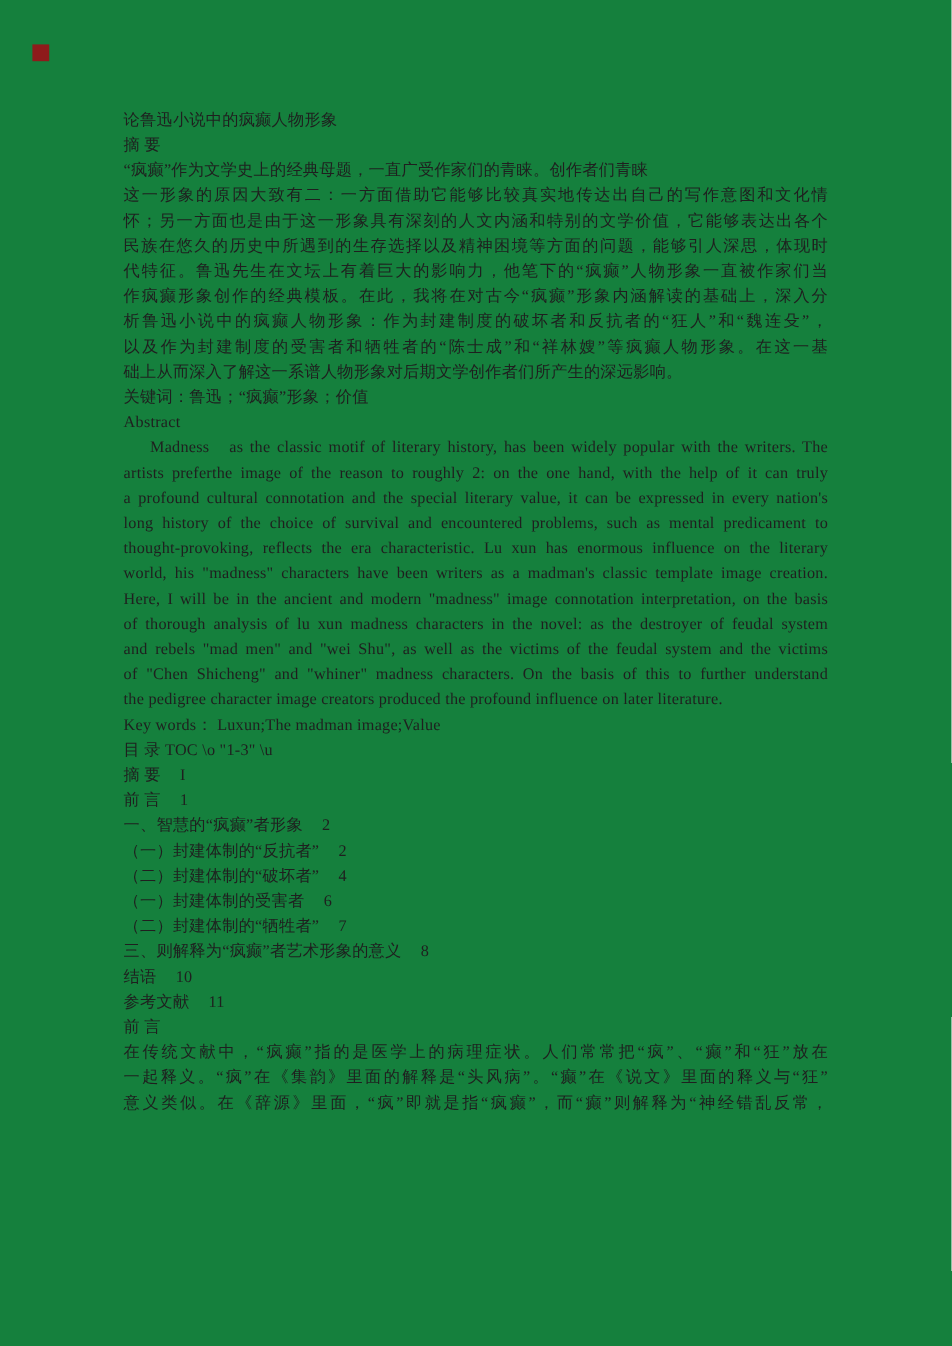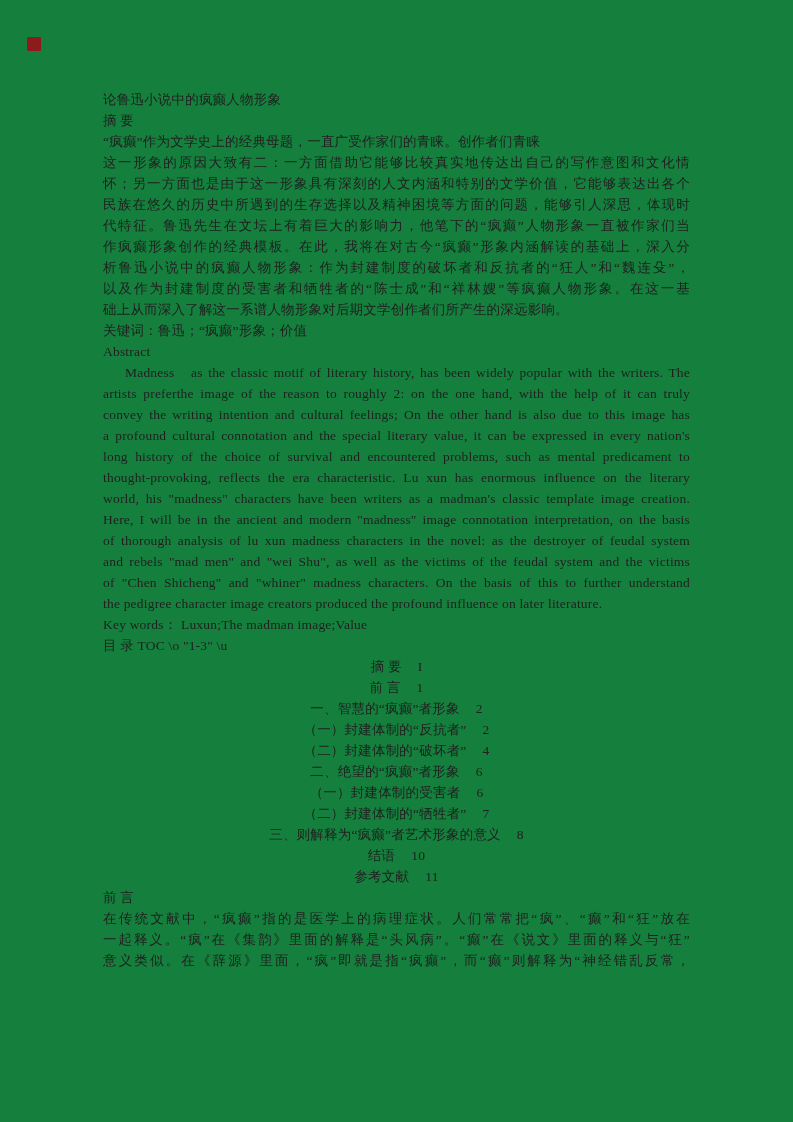--- a/index.html
+++ b/index.html
@@ -39,21 +39,20 @@
   .stretch {
     text-align: justify;
     text-align-last: justify;
   }
   .indent {
     text-indent: 22px;
   }
   .toc-row {
     height: 21px;
     white-space: pre;
-    text-align: center;
   }
   .toc-page {
     display: inline-block;
     margin-left: 16px;
   }
 </style>
 </head>
 <body>
 
 <div class="page">
@@ -70,40 +69,38 @@
         <div class="line stretch">作疯癫形象创作的经典模板。在此，我将在对古今“疯癫”形象内涵解读的基础上，深入分</div>
         <div class="line stretch">析鲁迅小说中的疯癫人物形象：作为封建制度的破坏者和反抗者的“狂人”和“魏连殳”，</div>
         <div class="line stretch">以及作为封建制度的受害者和牺牲者的“陈士成”和“祥林嫂”等疯癫人物形象。在这一基</div>
         <div class="line">础上从而深入了解这一系谱人物形象对后期文学创作者们所产生的深远影响。</div>
       </div>
     <div class="line">关键词：鲁迅；“疯癫”形象；价值</div>
     <div class="line">Abstract</div>
     <div>
         <div class="line stretch indent">Madness&nbsp;&nbsp;&nbsp;as the classic motif of literary history, has been widely popular with the writers. The</div>
         <div class="line stretch">artists preferthe image of the reason to roughly 2: on the one hand, with the help of it can truly</div>
-        <div class="line stretch">convey the writing intention and cultural feelings; On the other hand is also due to this image has</div>
         <div class="line stretch">a profound cultural connotation and the special literary value, it can be expressed in every nation's</div>
         <div class="line stretch">long history of the choice of survival and encountered problems, such as mental predicament to</div>
         <div class="line stretch">thought-provoking, reflects the era characteristic. Lu xun has enormous influence on the literary</div>
         <div class="line stretch">world, his "madness" characters have been writers as a madman's classic template image creation.</div>
         <div class="line stretch">Here, I will be in the ancient and modern "madness" image connotation interpretation, on the basis</div>
         <div class="line stretch">of thorough analysis of lu xun madness characters in the novel: as the destroyer of feudal system</div>
         <div class="line stretch">and rebels "mad men" and "wei Shu", as well as the victims of the feudal system and the victims</div>
         <div class="line stretch">of "Chen Shicheng" and "whiner" madness characters. On the basis of this to further understand</div>
         <div class="line">the pedigree character image creators produced the profound influence on later literature.</div>
       </div>
     <div class="line">Key words： Luxun;The madman image;Value</div>
     <div class="line">目 录 TOC \o "1-3" \u</div>
     <div>
         <div class="toc-row"><span>摘 要</span><span class="toc-page">I</span></div>
         <div class="toc-row"><span>前 言</span><span class="toc-page">1</span></div>
         <div class="toc-row"><span>一、智慧的“疯癫”者形象</span><span class="toc-page">2</span></div>
         <div class="toc-row"><span>（一）封建体制的“反抗者”</span><span class="toc-page">2</span></div>
         <div class="toc-row"><span>（二）封建体制的“破坏者”</span><span class="toc-page">4</span></div>
-        <div class="toc-row"><span>二、绝望的“疯癫”者形象</span><span class="toc-page">6</span></div>
         <div class="toc-row"><span>（一）封建体制的受害者</span><span class="toc-page">6</span></div>
         <div class="toc-row"><span>（二）封建体制的“牺牲者”</span><span class="toc-page">7</span></div>
         <div class="toc-row"><span>三、则解释为“疯癫”者艺术形象的意义</span><span class="toc-page">8</span></div>
         <div class="toc-row"><span>结语</span><span class="toc-page">10</span></div>
         <div class="toc-row"><span>参考文献</span><span class="toc-page">11</span></div>
       </div>
     <div class="line">前 言</div>
     <div>
         <div class="line stretch">在传统文献中，“疯癫”指的是医学上的病理症状。人们常常把“疯”、“癫”和“狂”放在</div>
         <div class="line stretch">一起释义。“疯”在《集韵》里面的解释是“头风病”。“癫”在《说文》里面的释义与“狂”</div>

